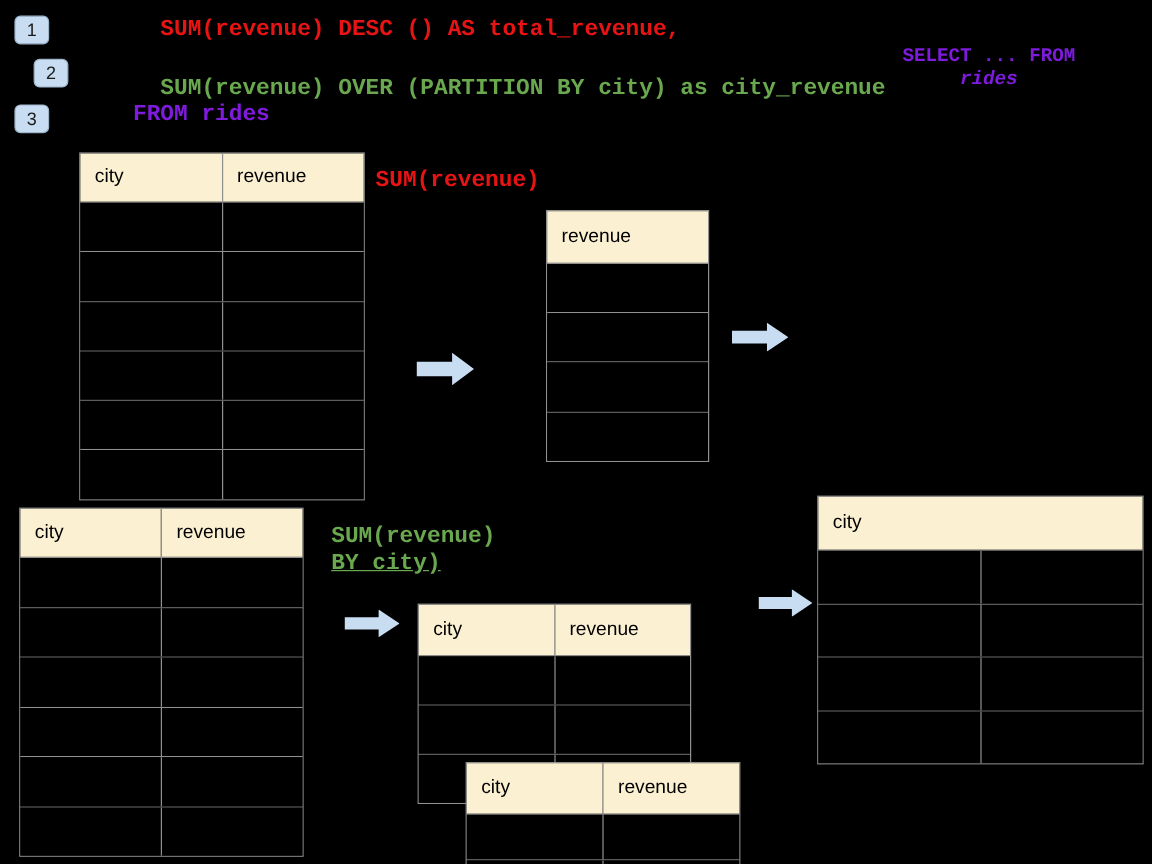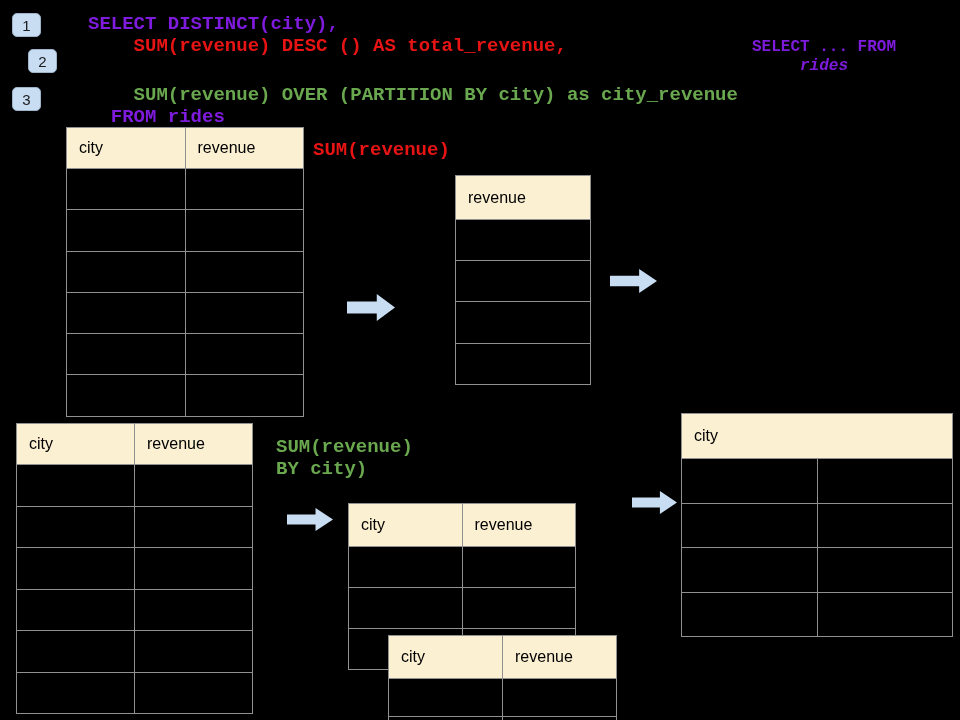--- a/index.html
+++ b/index.html
@@ -56,27 +56,27 @@
 </style>
 </head>
 <body>
 
 <div class="slide">
 
   <div class="badge" id="badge-1">1</div>
   <div class="badge" id="badge-2">2</div>
   <div class="badge" id="badge-3">3</div>
 
-  <div class="mono" id="code"><div style="color: var(--purple);">SELECT DISTINCT(city),</div><div style="color: var(--red);">    SUM(revenue) DESC () AS total_revenue,</div><div style="color: var(--green); margin-top: 27px;">    SUM(revenue) OVER (PARTITION BY city) as city_revenue</div><div style="color: var(--purple);">  FROM rides</div></div>
+  <div class="mono" id="code"><div style="color: var(--red);">    SUM(revenue) DESC () AS total_revenue,</div><div style="color: var(--green); margin-top: 27px;">    SUM(revenue) OVER (PARTITION BY city) as city_revenue</div><div style="color: var(--purple);">  FROM rides</div></div>
 
   <div class="mono" id="side-note"><div style="color: var(--purple);">SELECT ... FROM</div><div style="color: var(--purple); font-style: italic;">rides</div></div>
 
   <div class="mono" id="label-total"><div style="color: var(--red);">SUM(revenue)</div></div>
 
-  <div class="mono" id="label-partition"><div style="color: var(--green);">SUM(revenue)</div><div style="color: var(--green);">BY city)</div></div>
+  <div class="mono" id="label-partition"><div style="color: var(--green);">SUM(revenue)</div><div style="color: var(--green); text-decoration: underline;">BY city)</div></div>
 
   <div class="tbl" id="t-source-top">
       <div class="trow thead">
         <div class="tcell">city</div>
         <div class="tcell">revenue</div>
       </div>
       <div class="trow tbody">
         <div class="tcell"></div>
         <div class="tcell"></div>
       </div>

